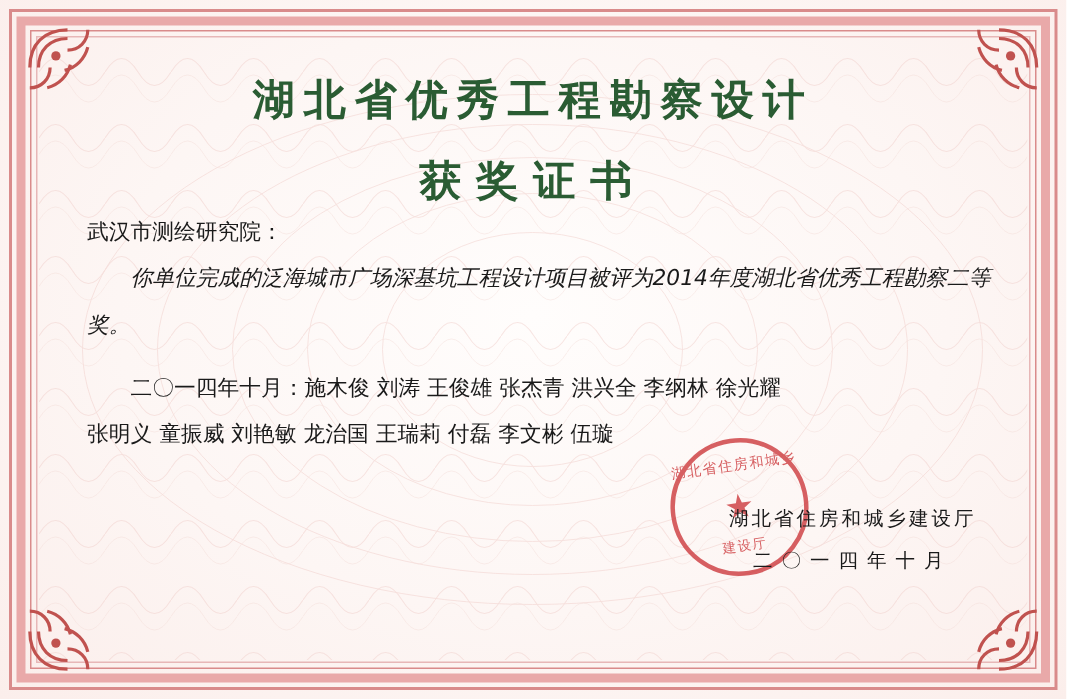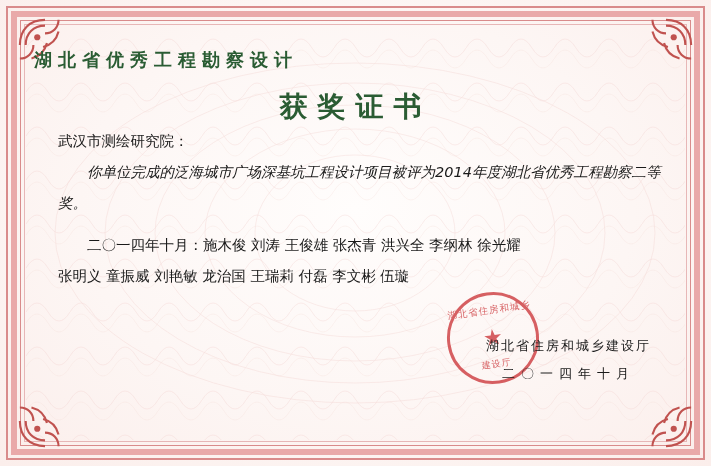--- a/index.html
+++ b/index.html
@@ -65,24 +65,24 @@
   .corner.br { right: 16px; bottom: 16px; transform: scale(-1,-1); }
 
   .content {
     position: absolute;
     left: 34px;
     right: 34px;
     top: 32px;
     bottom: 30px;
   }
   .title-line {
-    text-align: left;
+    text-align: center;
     font-family: "DejaVu Serif", serif;
     font-weight: bold;
-    font-size: 18px;
+    font-size: 28px;
     letter-spacing: 6px;
     color: #2a5c33;
     margin-top: 16px;
   }
   .title-main {
     text-align: center;
     font-family: "DejaVu Serif", serif;
     font-weight: bold;
     font-size: 28px;
     letter-spacing: 10px;

